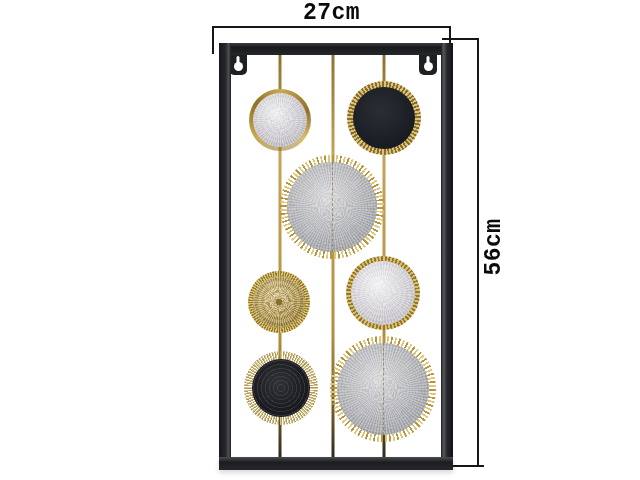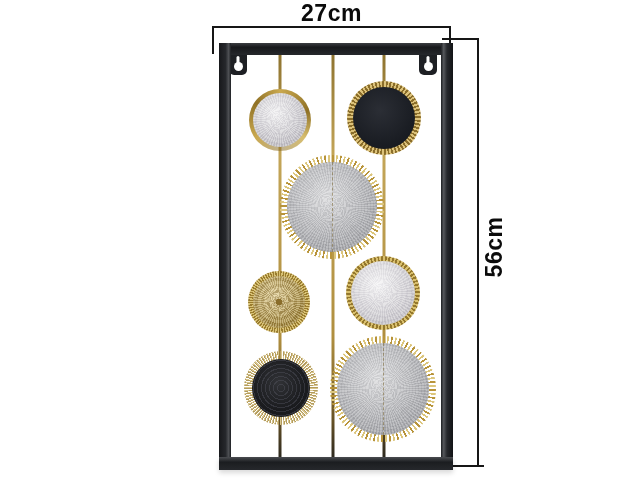--- a/index.html
+++ b/index.html
@@ -1,17 +1,17 @@
 <!DOCTYPE html>
 <html><head>
 <meta charset="utf-8">
 <style>
   html,body{margin:0;padding:0;background:#ffffff;}
   #stage{position:relative;width:640px;height:480px;background:#ffffff;overflow:hidden;
-         font-family:Liberation Sans, sans-serif;}
+         font-family:Liberation Mono, monospace;}
 
   
   .dim{position:absolute;background:#161616;}
   .dim-label{position:absolute;color:#0b0b0b;font-weight:bold;font-size:23px;letter-spacing:.5px;}
   #w-label{left:212px;top:0px;width:239px;text-align:center;}
   #h-label{left:494px;top:247px;transform:translate(-50%,-50%) rotate(-90deg);white-space:nowrap;}
 
   #w-line {left:212px;top:26px;width:239px;height:2px;}
   #w-tick-l{left:212px;top:26px;width:2px;height:28px;}
   #w-tick-r{left:449px;top:26px;width:2px;height:30px;}

